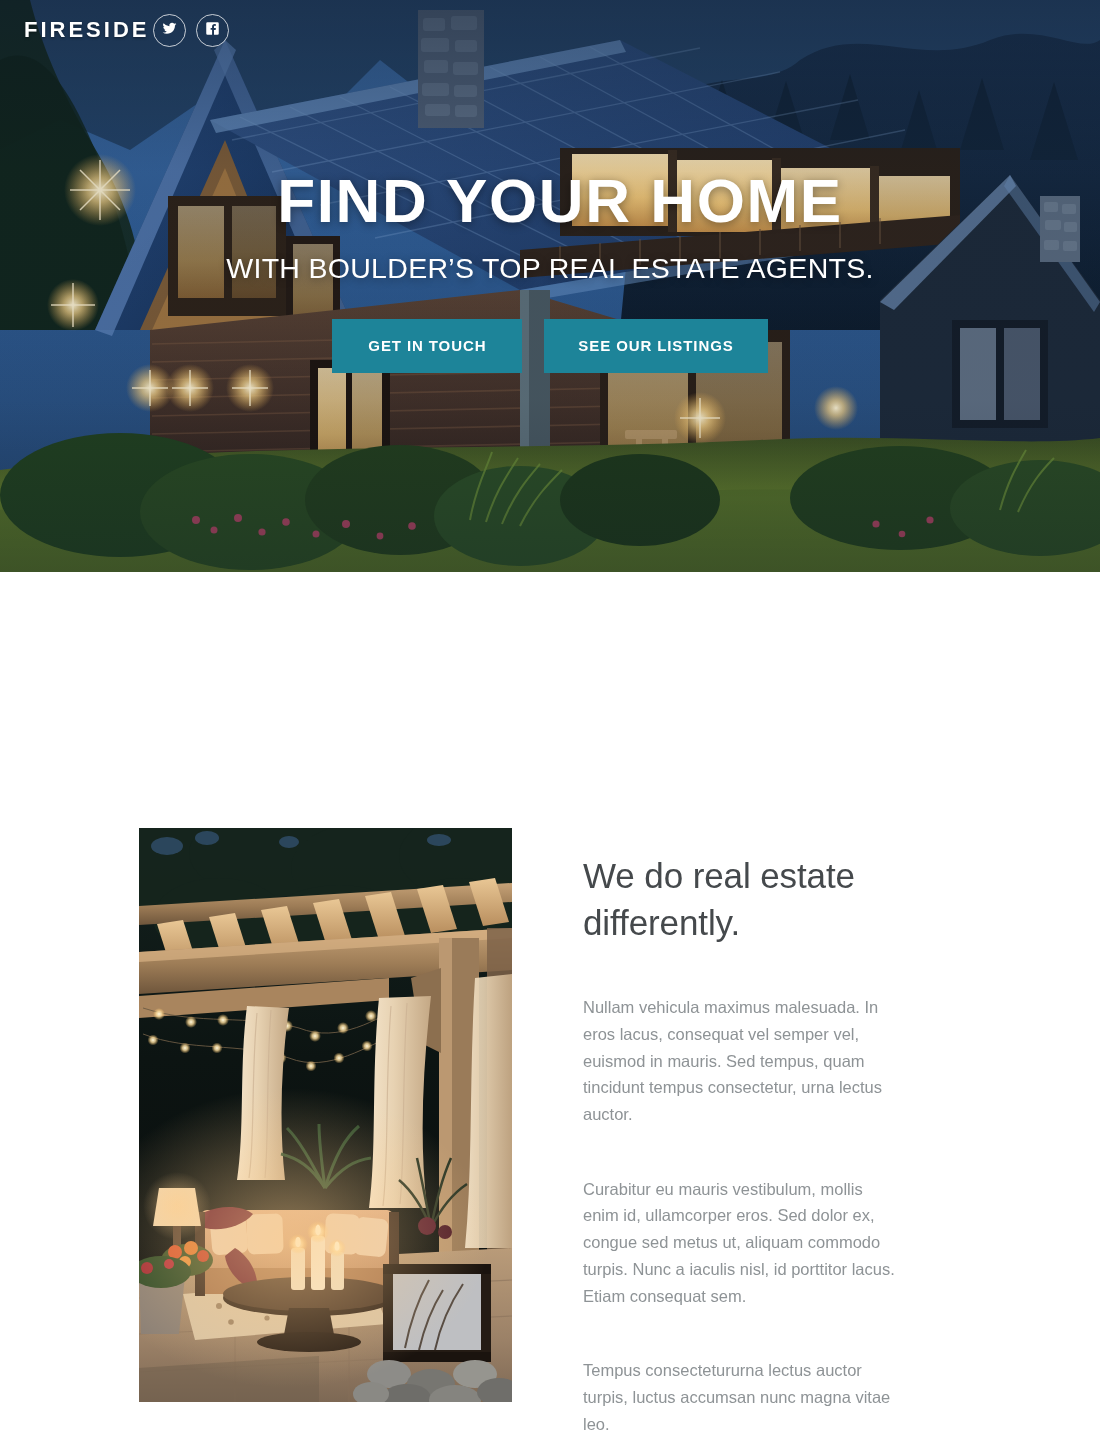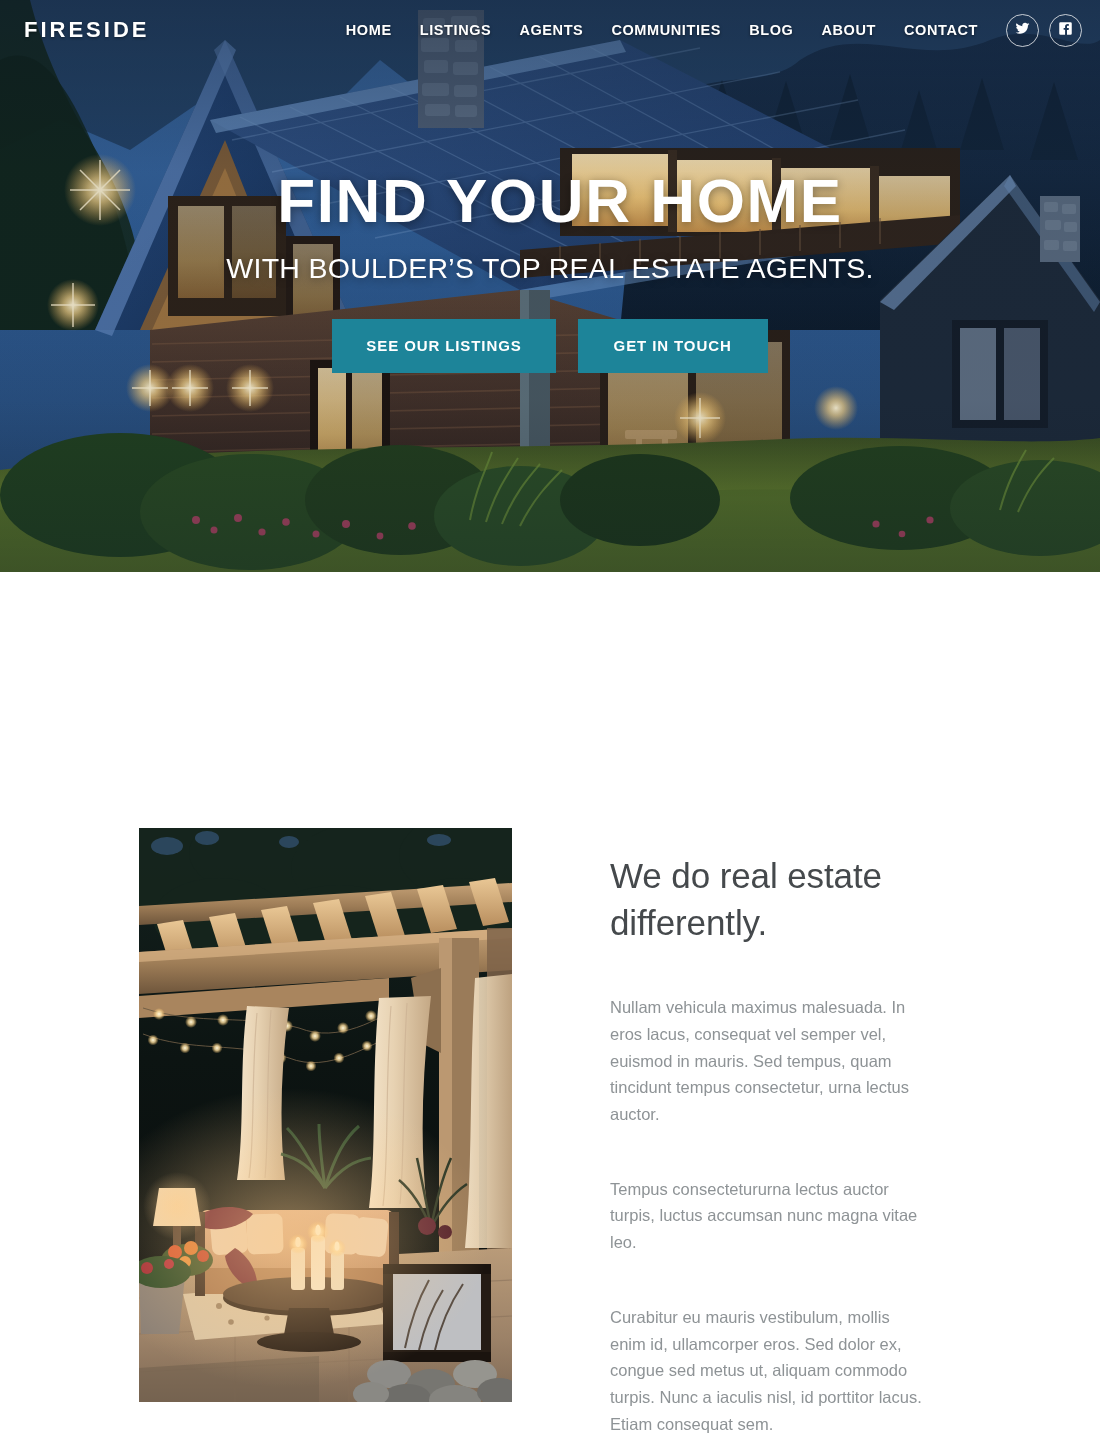--- a/index.html
+++ b/index.html
@@ -119,21 +119,21 @@
   
   .about {
     position: relative;
     width: 1100px;
     padding-top: 256px;
   }
   .about-inner {
     display: flex;
     align-items: flex-start;
     padding-left: 139px;
-    gap: 98px;
+    gap: 71px;
   }
   .about-figure {
     width: 373px;
     height: 574px;
     flex: 0 0 373px;
     overflow: hidden;
     background: #1a140f;
     position: relative;
   }
   .about-figure svg { position: absolute; top: 0; left: 0; width: 373px; height: 574px; display: block; }
@@ -395,29 +395,20 @@
         <path d="M700,398 L700,438 M680,418 L720,418"></path>
       </g>
 
       <rect x="0" y="0" width="1100" height="572" fill="url(#heroShade)"></rect>
     </svg>
   </div>
 
   <header class="site-header">
     <div class="brand">FIRESIDE</div>
 
-    <nav class="main-nav">
-      <a class="nav-link" href="#">HOME</a>
-      <a class="nav-link" href="#">LISTINGS</a>
-      <a class="nav-link" href="#">AGENTS</a>
-      <a class="nav-link" href="#">COMMUNITIES</a>
-      <a class="nav-link" href="#">BLOG</a>
-      <a class="nav-link" href="#">ABOUT</a>
-      <a class="nav-link" href="#">CONTACT</a>
-    </nav>
 
     <div class="social-group">
       <a class="social-btn" href="#">
         <span>
           <svg viewBox="0 0 24 24" aria-hidden="true">
               <path d="M23 4.9a9 9 0 0 1-2.6.7 4.5 4.5 0 0 0 2-2.5 9 9 0 0 1-2.9 1.1 4.5 4.5 0 0 0-7.7 4.1A12.8 12.8 0 0 1 2.5 3.6a4.5 4.5 0 0 0 1.4 6 4.4 4.4 0 0 1-2-.6 4.5 4.5 0 0 0 3.6 4.4 4.5 4.5 0 0 1-2 .1 4.5 4.5 0 0 0 4.2 3.1A9 9 0 0 1 1 18.5a12.7 12.7 0 0 0 6.9 2c8.3 0 12.8-6.9 12.8-12.8v-.6A9.2 9.2 0 0 0 23 4.9z"></path>
             </svg>
         </span>
       </a>
       <a class="social-btn" href="#">
@@ -427,22 +418,22 @@
             </svg>
         </span>
       </a>
     </div>
   </header>
 
   <div class="hero-copy">
     <h1 class="hero-title">FIND YOUR HOME</h1>
     <p class="hero-sub">WITH BOULDER’S TOP REAL ESTATE AGENTS.</p>
     <div class="hero-actions">
+      <button class="cta">GET IN TOUCH</button>
       <button class="cta">SEE OUR LISTINGS</button>
-      <button class="cta">GET IN TOUCH</button>
     </div>
   </div>
 </section>
 
 <section class="about">
   <div class="about-inner">
 
     <figure class="about-figure">
       <svg viewBox="0 0 373 574" preserveAspectRatio="none" aria-hidden="true">
         <defs>
@@ -671,18 +662,18 @@
           <ellipse cx="232" cy="566" rx="18" ry="12" fill="#8a8984"></ellipse>
         </g>
 
         <ellipse cx="150" cy="410" rx="200" ry="150" fill="url(#warmHalo)"></ellipse>
       </svg>
     </figure>
 
     <div class="about-text">
       <h2 class="about-heading">We do real estate differently.</h2>
       <p class="about-para">Nullam vehicula maximus malesuada. In eros lacus, consequat vel semper vel, euismod in mauris. Sed tempus, quam tincidunt tempus consectetur, urna lectus auctor.</p>
+      <p class="about-para">Curabitur eu mauris vestibulum, mollis enim id, ullamcorper eros. Sed dolor ex, congue sed metus ut, aliquam commodo turpis. Nunc a iaculis nisl, id porttitor lacus. Etiam consequat sem.</p>
       <p class="about-para">Tempus consectetururna lectus auctor turpis, luctus accumsan nunc magna vitae leo.</p>
-      <p class="about-para">Curabitur eu mauris vestibulum, mollis enim id, ullamcorper eros. Sed dolor ex, congue sed metus ut, aliquam commodo turpis. Nunc a iaculis nisl, id porttitor lacus. Etiam consequat sem.</p>
     </div>
 
   </div>
 </section>
 
 </body></html>

